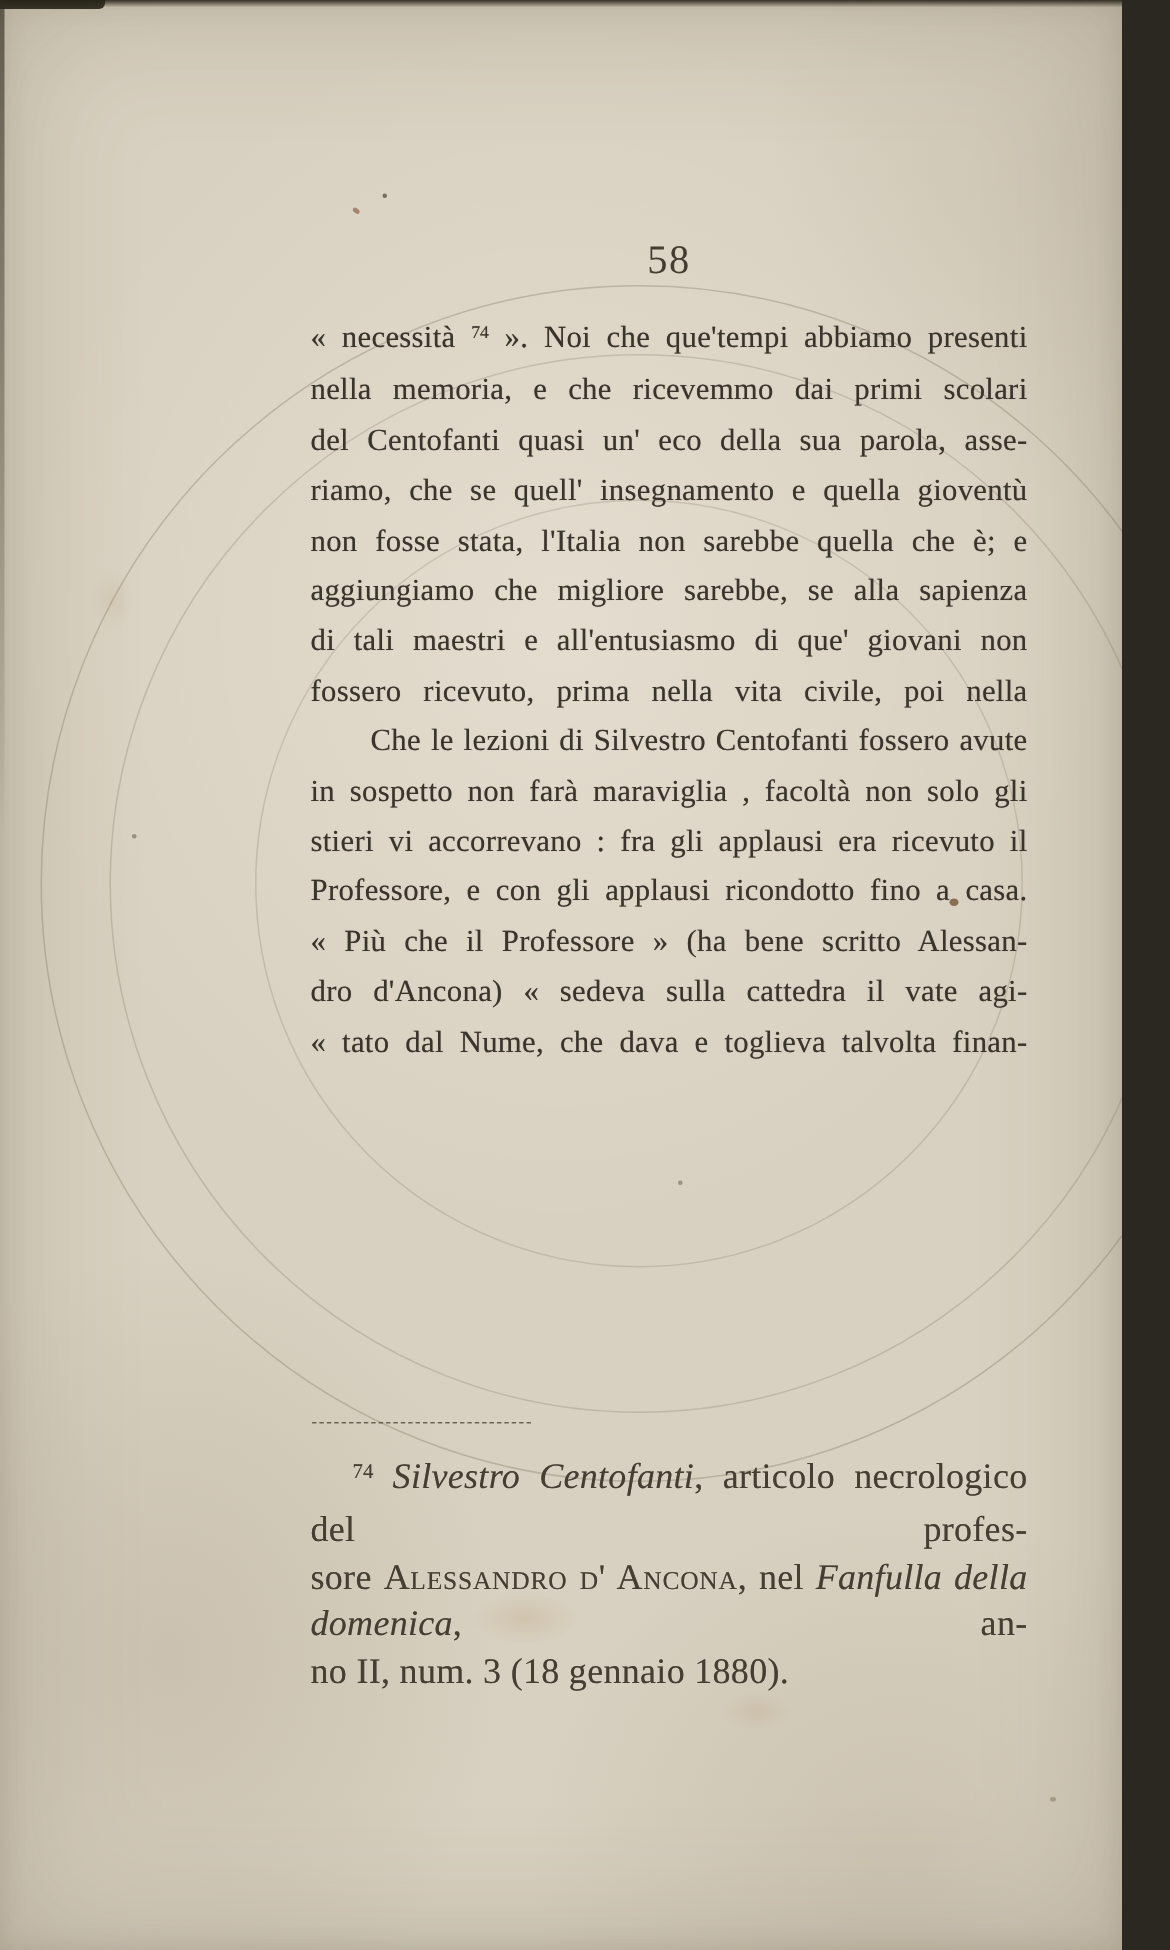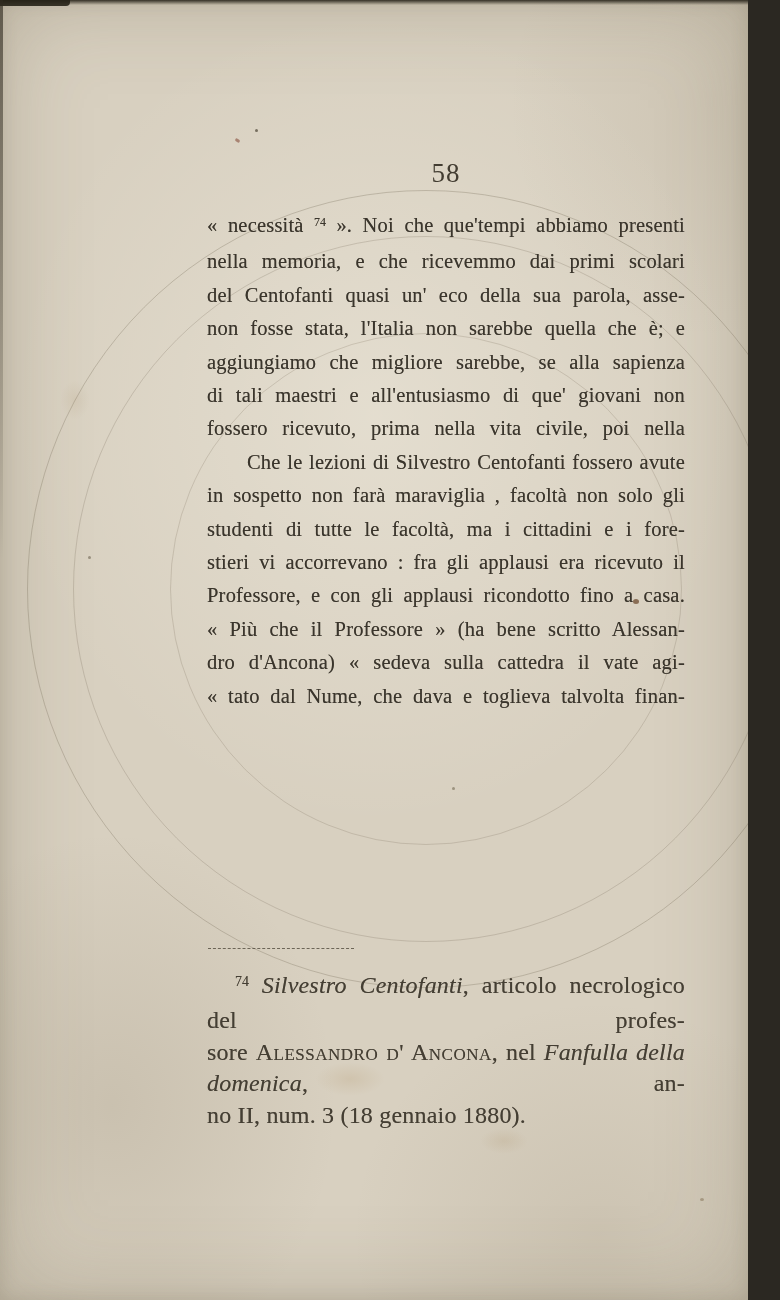--- a/index.html
+++ b/index.html
@@ -68,27 +68,27 @@
   <div class="ring r1"></div>
   <div class="ring r2"></div>
   <div class="ring r3"></div>
 
   <div class="page-number">58</div>
 
   <div class="body-text">
       <div class="line"><span>« necessità </span><span class="s-sup">74</span><span> ». Noi che que'tempi abbiamo presenti</span></div>
       <div class="line"><span>nella memoria, e che ricevemmo dai primi scolari</span></div>
       <div class="line"><span>del Centofanti quasi un' eco della sua parola, asse-</span></div>
+      <div class="line"><span>riamo, che se quell' insegnamento e quella gioventù</span></div>
       <div class="line"><span>non fosse stata, l'Italia non sarebbe quella che è; e</span></div>
       <div class="line"><span>aggiungiamo che migliore sarebbe, se alla sapienza</span></div>
       <div class="line"><span>di tali maestri e all'entusiasmo di que' giovani non</span></div>
       <div class="line"><span>fossero ricevuto, prima nella vita civile, poi nella</span></div>
       <div class="line indent"><span>Che le lezioni di Silvestro Centofanti fossero avute</span></div>
       <div class="line"><span>in sospetto non farà maraviglia , facoltà non solo gli</span></div>
-      <div class="line"><span>studenti di tutte le facoltà, ma i cittadini e i fore-</span></div>
       <div class="line"><span>stieri vi accorrevano : fra gli applausi era ricevuto il</span></div>
       <div class="line"><span>Professore, e con gli applausi ricondotto fino a casa.</span></div>
       <div class="line"><span>« Più che il Professore » (ha bene scritto Alessan-</span></div>
       <div class="line"><span>dro d'Ancona) « sedeva sulla cattedra il vate agi-</span></div>
       <div class="line"><span>« tato dal Nume, che dava e toglieva talvolta finan-</span></div>
     </div>
 
   <div class="footnote-rule"></div>
   <div class="footnote-text">
       <div class="line indent"><span class="s-sup">74</span><span> </span><span class="s-i">Silvestro Centofanti</span><span>, articolo necrologico del profes-</span></div>

